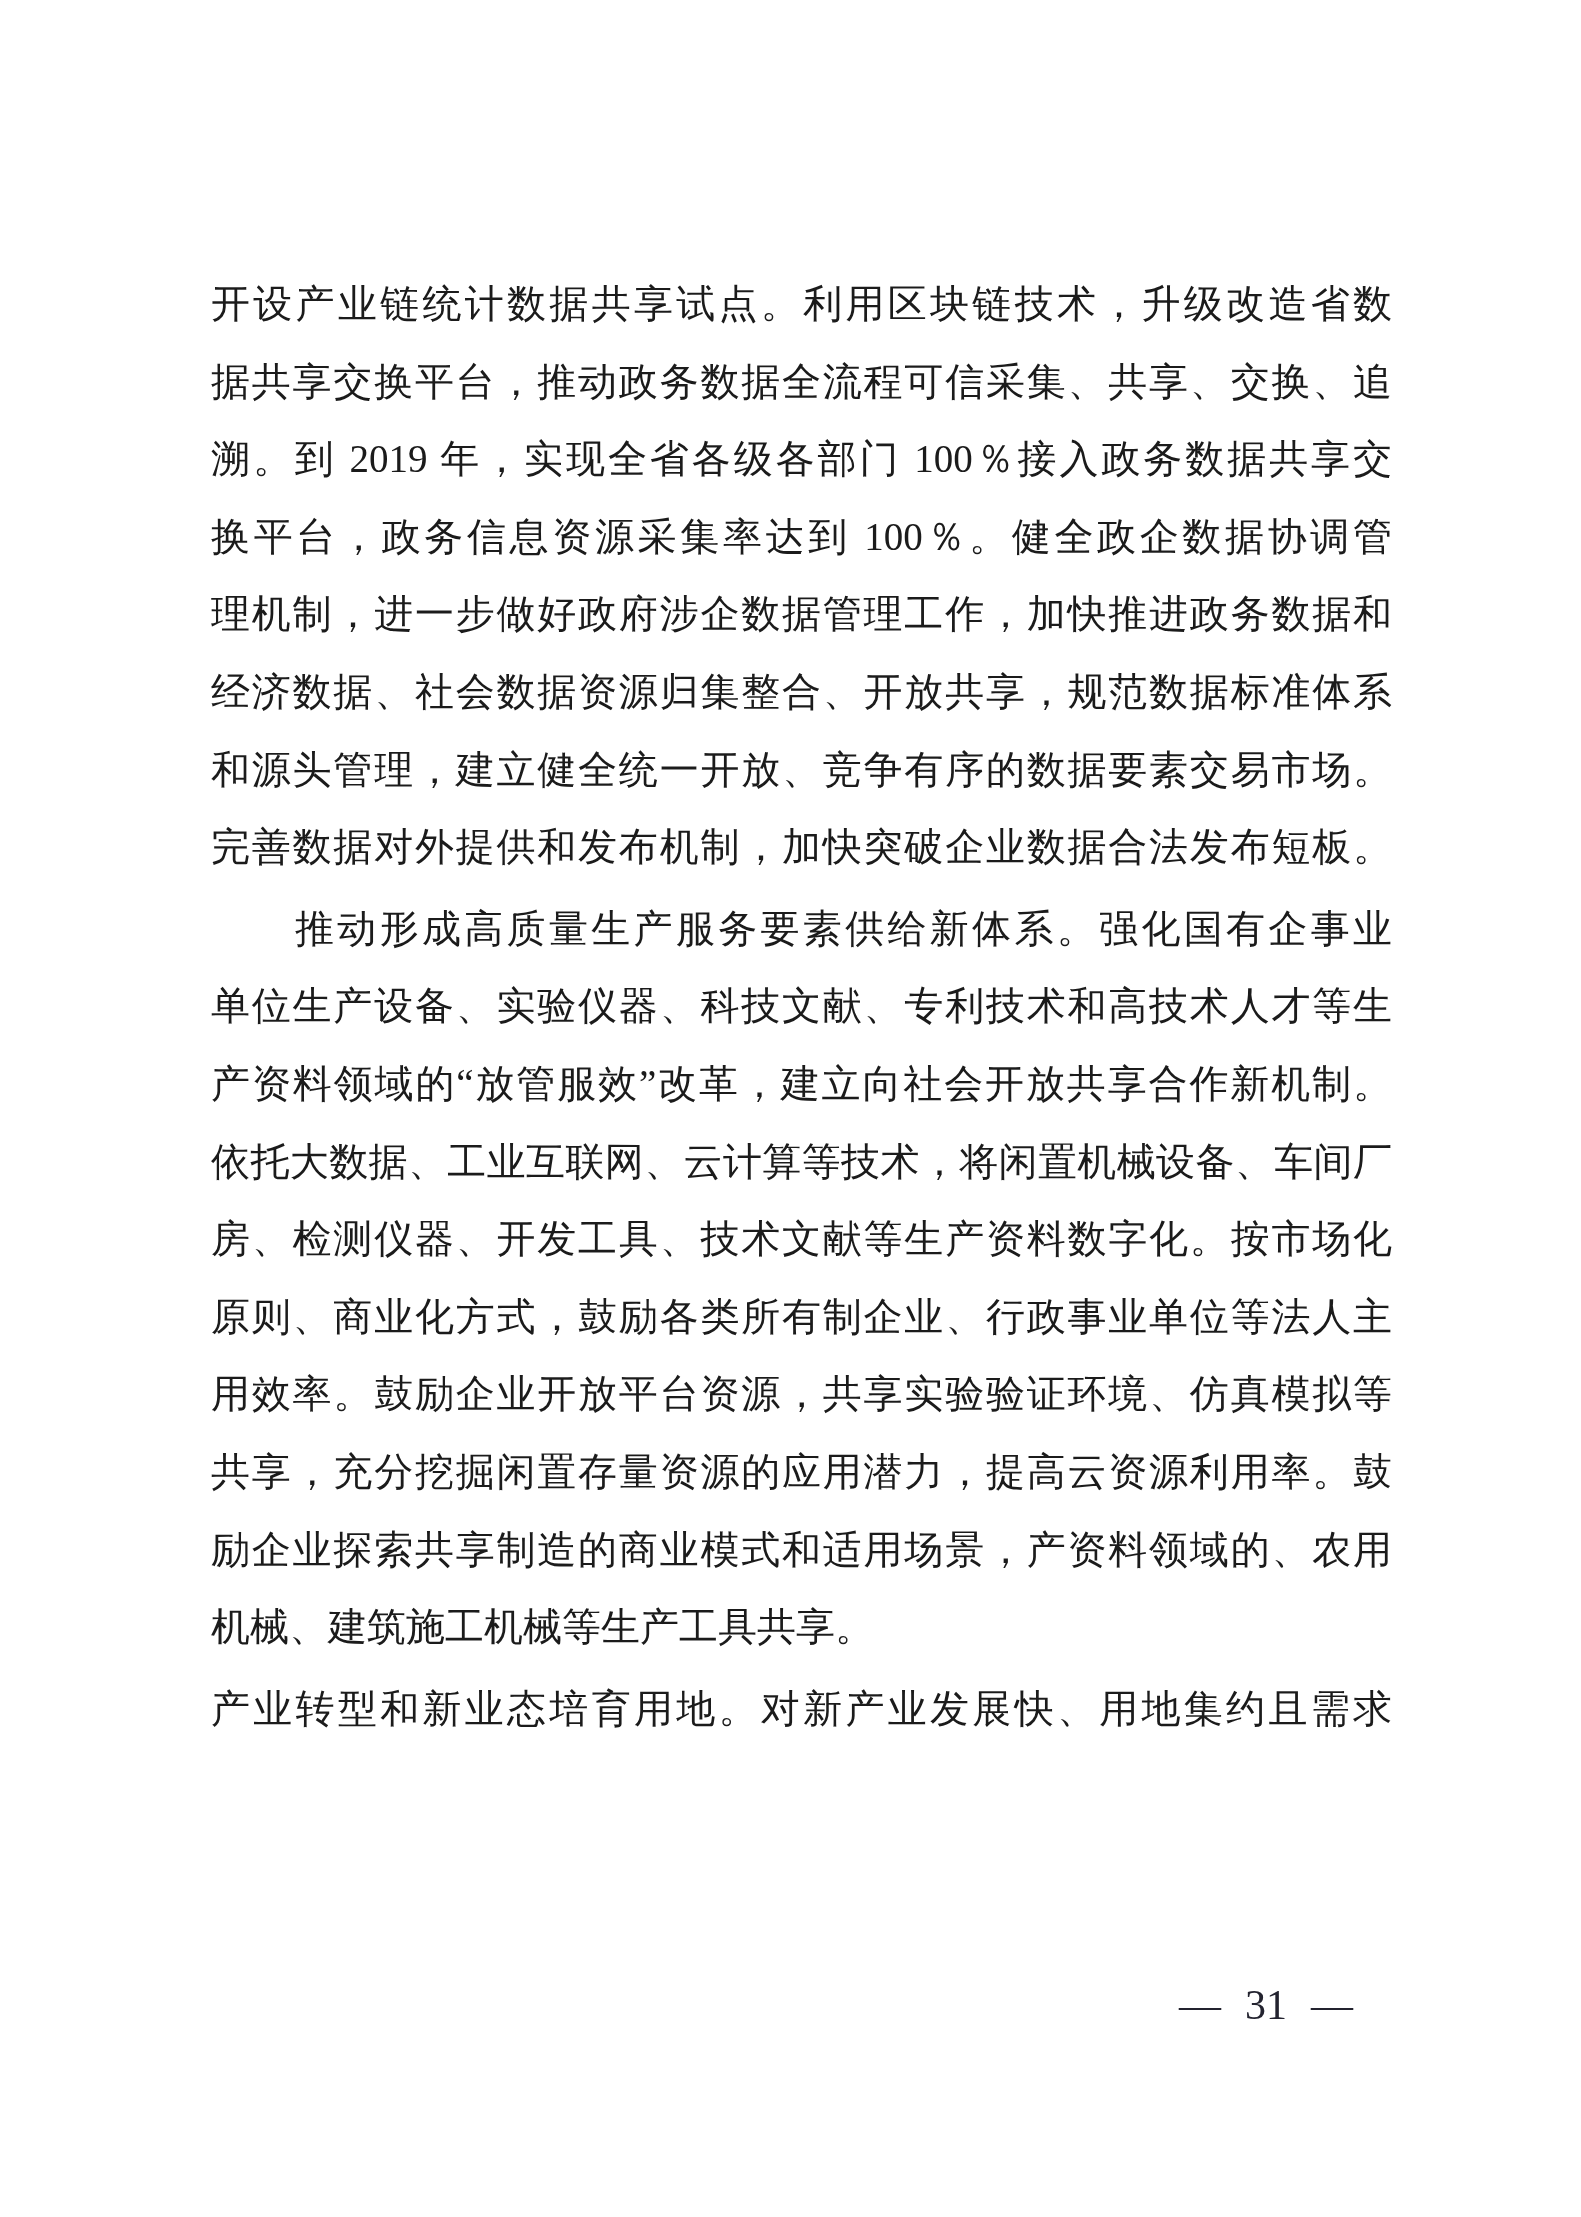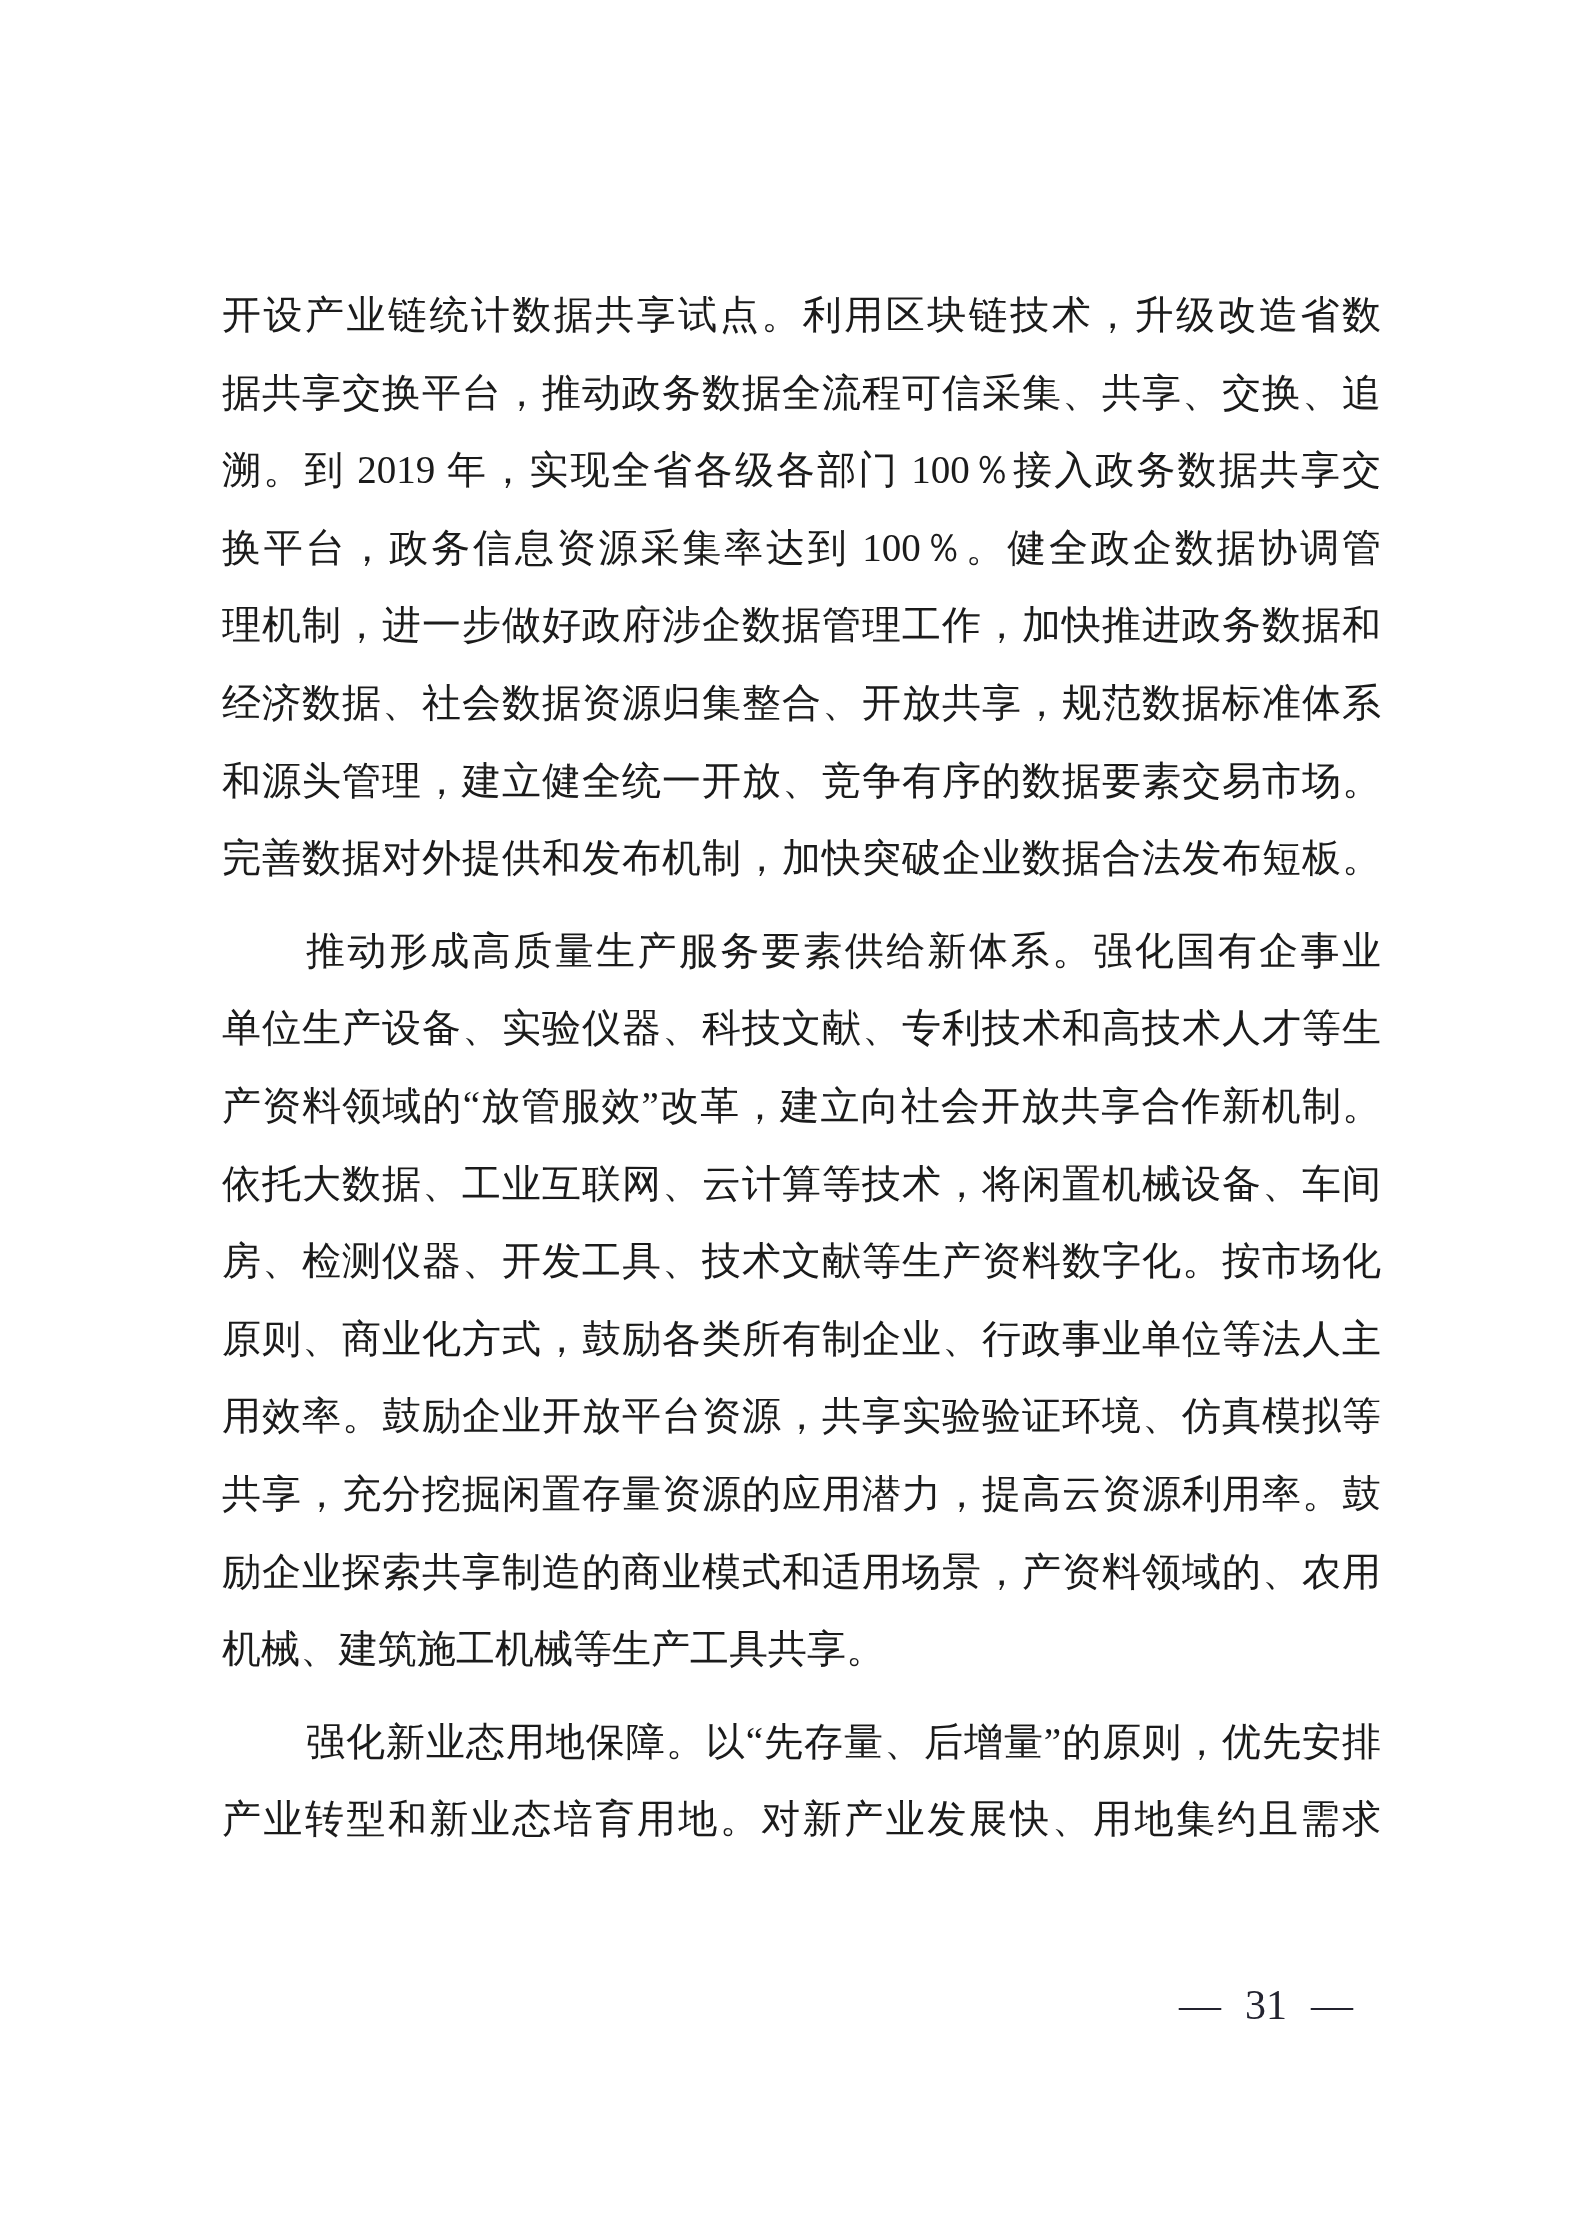--- a/index.html
+++ b/index.html
@@ -16,21 +16,21 @@
     color: #1b1b1b;
     overflow: hidden;
   }
   .text-block {
     position: absolute;
     left: 207px;
     top: 261px;
     width: 1189px;
   }
   .para {
-    margin: 15px;
+    margin: 4px;
     padding: 0;
   }
   .line {
     height: 77.6px;
     line-height: 77.6px;
     font-size: 39px;
     letter-spacing: 0;
     text-align: justify;
     text-align-last: justify;
     overflow: hidden;
@@ -82,21 +82,20 @@
       <div class="line">依托大数据、工业互联网、云计算等技术，将闲置机械设备、车间厂</div>
       <div class="line">房、检测仪器、开发工具、技术文献等生产资料数字化。按市场化</div>
       <div class="line">原则、商业化方式，鼓励各类所有制企业、行政事业单位等法人主</div>
       <div class="line">用效率。鼓励企业开放平台资源，共享实验验证环境、仿真模拟等</div>
       <div class="line">共享，充分挖掘闲置存量资源的应用潜力，提高云资源利用率。鼓</div>
       <div class="line">励企业探索共享制造的商业模式和适用场景，产资料领域的、农用</div>
       <div class="line para-end">机械、建筑施工机械等生产工具共享。</div>
     </div>
 
     <div class="para">
-      <div class="line indent">强化新业态用地保障。以“先存量、后增量”的原则，优先安排</div>
       <div class="line">产业转型和新业态培育用地。对新产业发展快、用地集约且需求</div>
     </div>
 
   </div>
 
   <div class="footer">
     <span class="dash">—</span>
     <span class="num">31</span>
     <span class="dash">—</span>
   </div>

